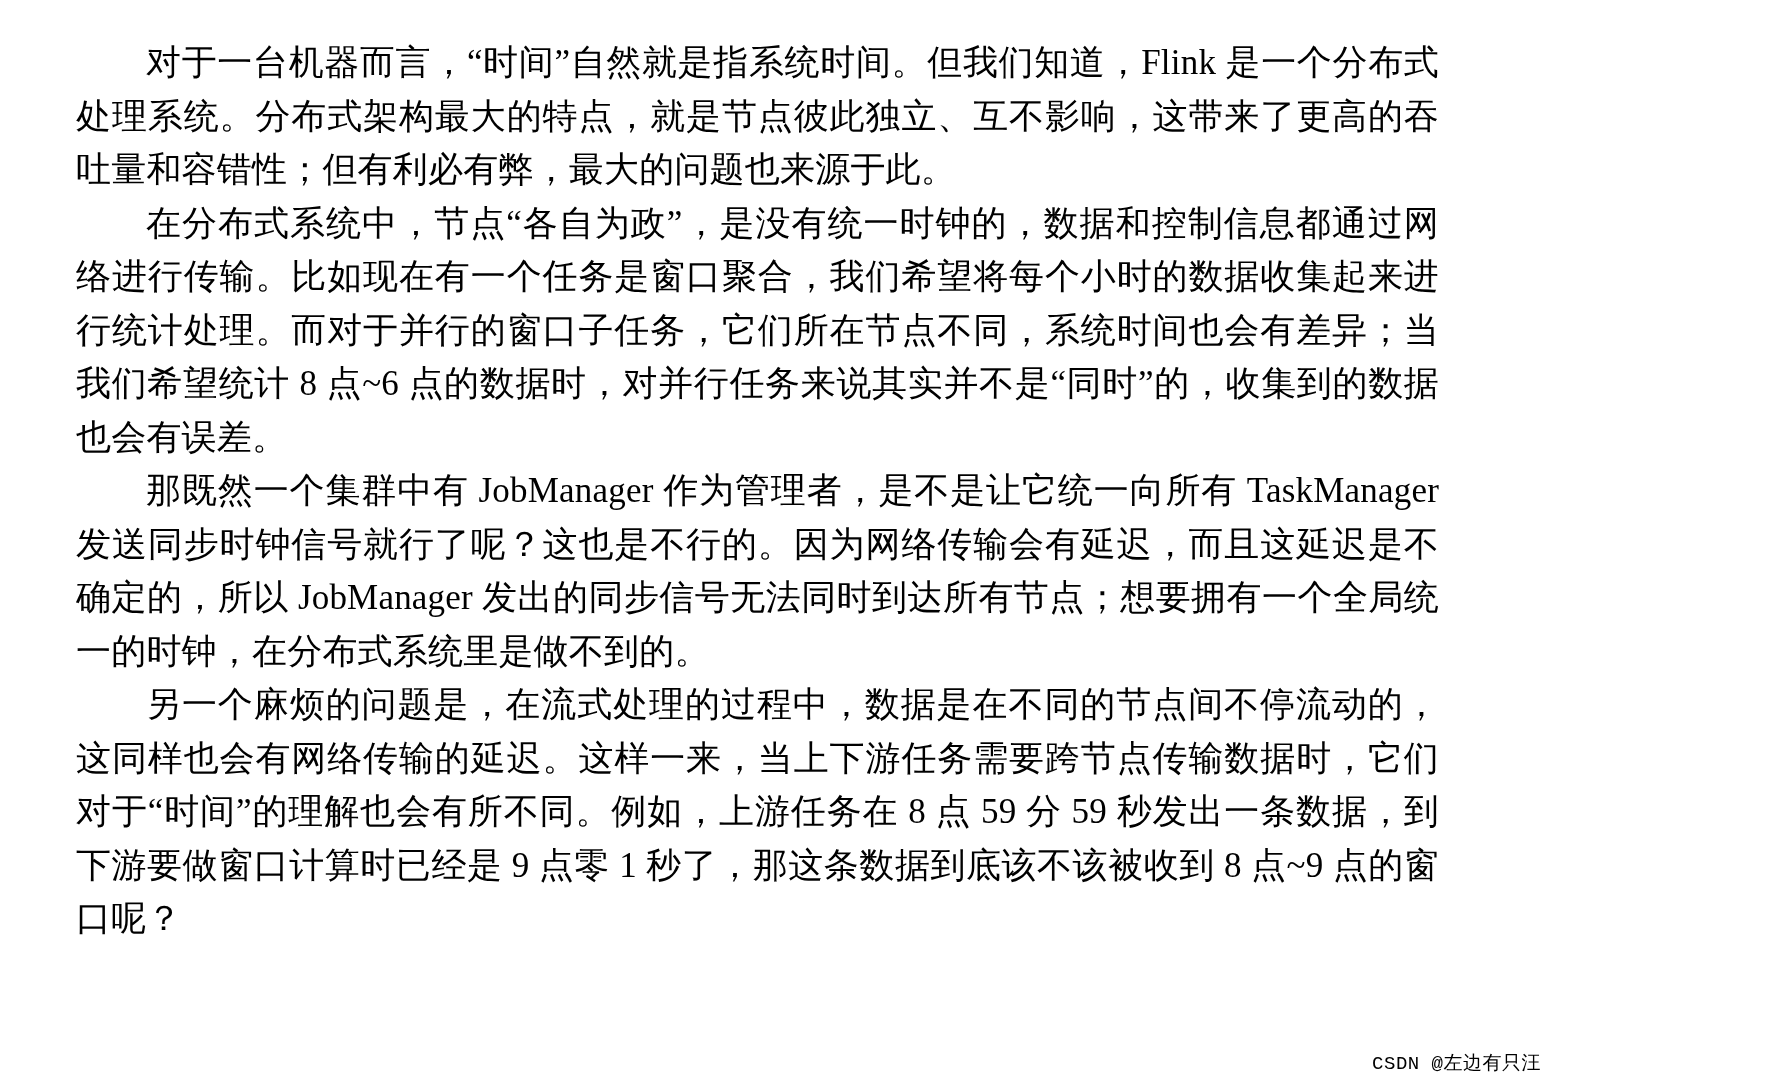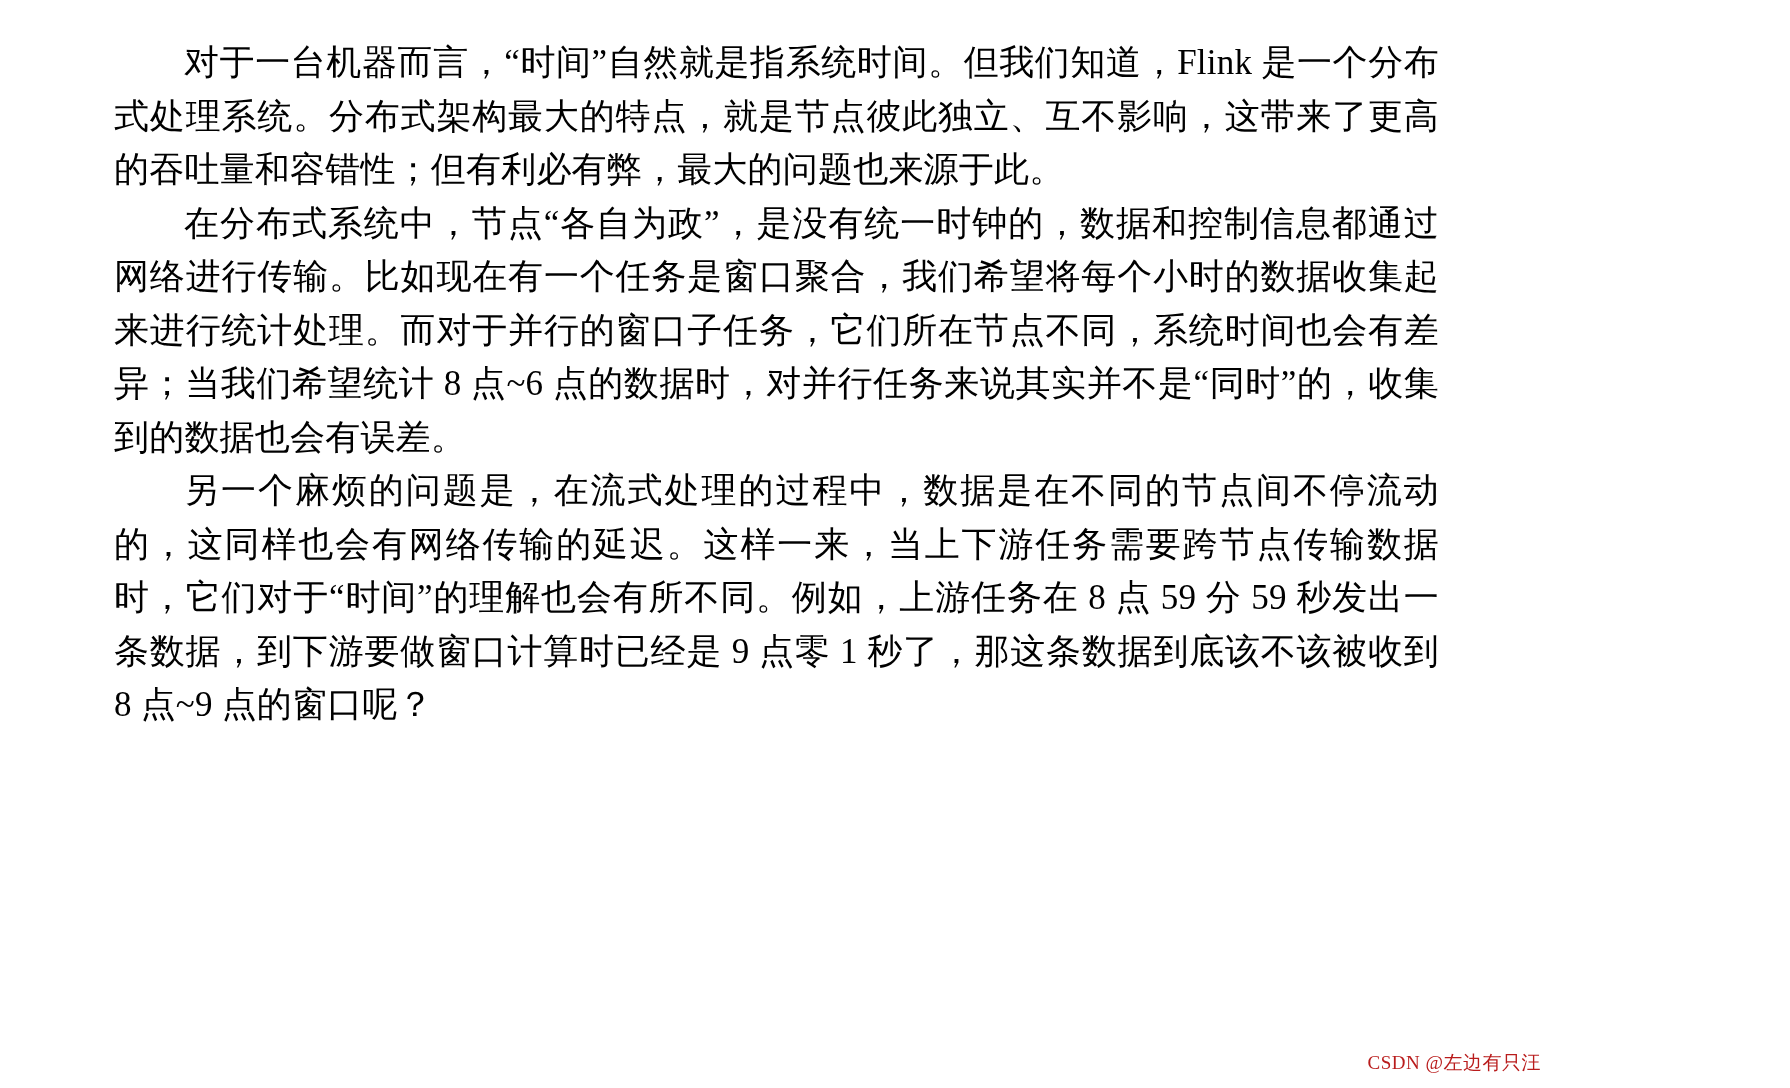--- a/index.html
+++ b/index.html
@@ -15,47 +15,48 @@
     font-family: "Liberation Serif", "DejaVu Serif", serif;
     color: #000000;
   }
   .page {
     position: absolute;
     left: 0;
     top: 0;
     width: 1561px;
     height: 1088px;
     box-sizing: border-box;
-    padding: 36px 122px 0 114px;
+    padding: 36px 122px 0 76px;
   }
   .body-text {
     font-size: 35px;
     line-height: 53.5px;
     text-align: justify;
     text-justify: inter-ideograph;
     letter-spacing: 0.2px;
   }
   .body-text p {
     margin: 0;
     text-indent: 2em;
   }
   .watermark {
     position: absolute;
     right: 20px;
     bottom: 12px;
-    font-family: Liberation Serif, serif;
+    font-family: Liberation Mono, monospace;
     font-size: 19px;
-    color: #b91c1c;
+    color: #000000;
     letter-spacing: 0.5px;
     white-space: nowrap;
   }
 </style>
 </head>
 <body>
 
 <div class="page">
   <div class="body-text">
     <p>对于一台机器而言，“时间”自然就是指系统时间。但我们知道，Flink 是一个分布式处理系统。分布式架构最大的特点，就是节点彼此独立、互不影响，这带来了更高的吞吐量和容错性；但有利必有弊，最大的问题也来源于此。</p>
     <p>在分布式系统中，节点“各自为政”，是没有统一时钟的，数据和控制信息都通过网络进行传输。比如现在有一个任务是窗口聚合，我们希望将每个小时的数据收集起来进行统计处理。而对于并行的窗口子任务，它们所在节点不同，系统时间也会有差异；当我们希望统计 8 点~6 点的数据时，对并行任务来说其实并不是“同时”的，收集到的数据也会有误差。</p>
+    <p>那既然一个集群中有 JobManager 作为管理者，是不是让它统一向所有 TaskManager 发送同步时钟信号就行了呢？这也是不行的。因为网络传输会有延迟，而且这延迟是不确定的，所以 JobManager 发出的同步信号无法同时到达所有节点；想要拥有一个全局统一的时钟，在分布式系统里是做不到的。</p>
     <p>另一个麻烦的问题是，在流式处理的过程中，数据是在不同的节点间不停流动的，这同样也会有网络传输的延迟。这样一来，当上下游任务需要跨节点传输数据时，它们对于“时间”的理解也会有所不同。例如，上游任务在 8 点 59 分 59 秒发出一条数据，到下游要做窗口计算时已经是 9 点零 1 秒了，那这条数据到底该不该被收到 8 点~9 点的窗口呢？</p>
   </div>
   <div class="watermark">CSDN @左边有只汪</div>
 </div>
 
 </body></html>

